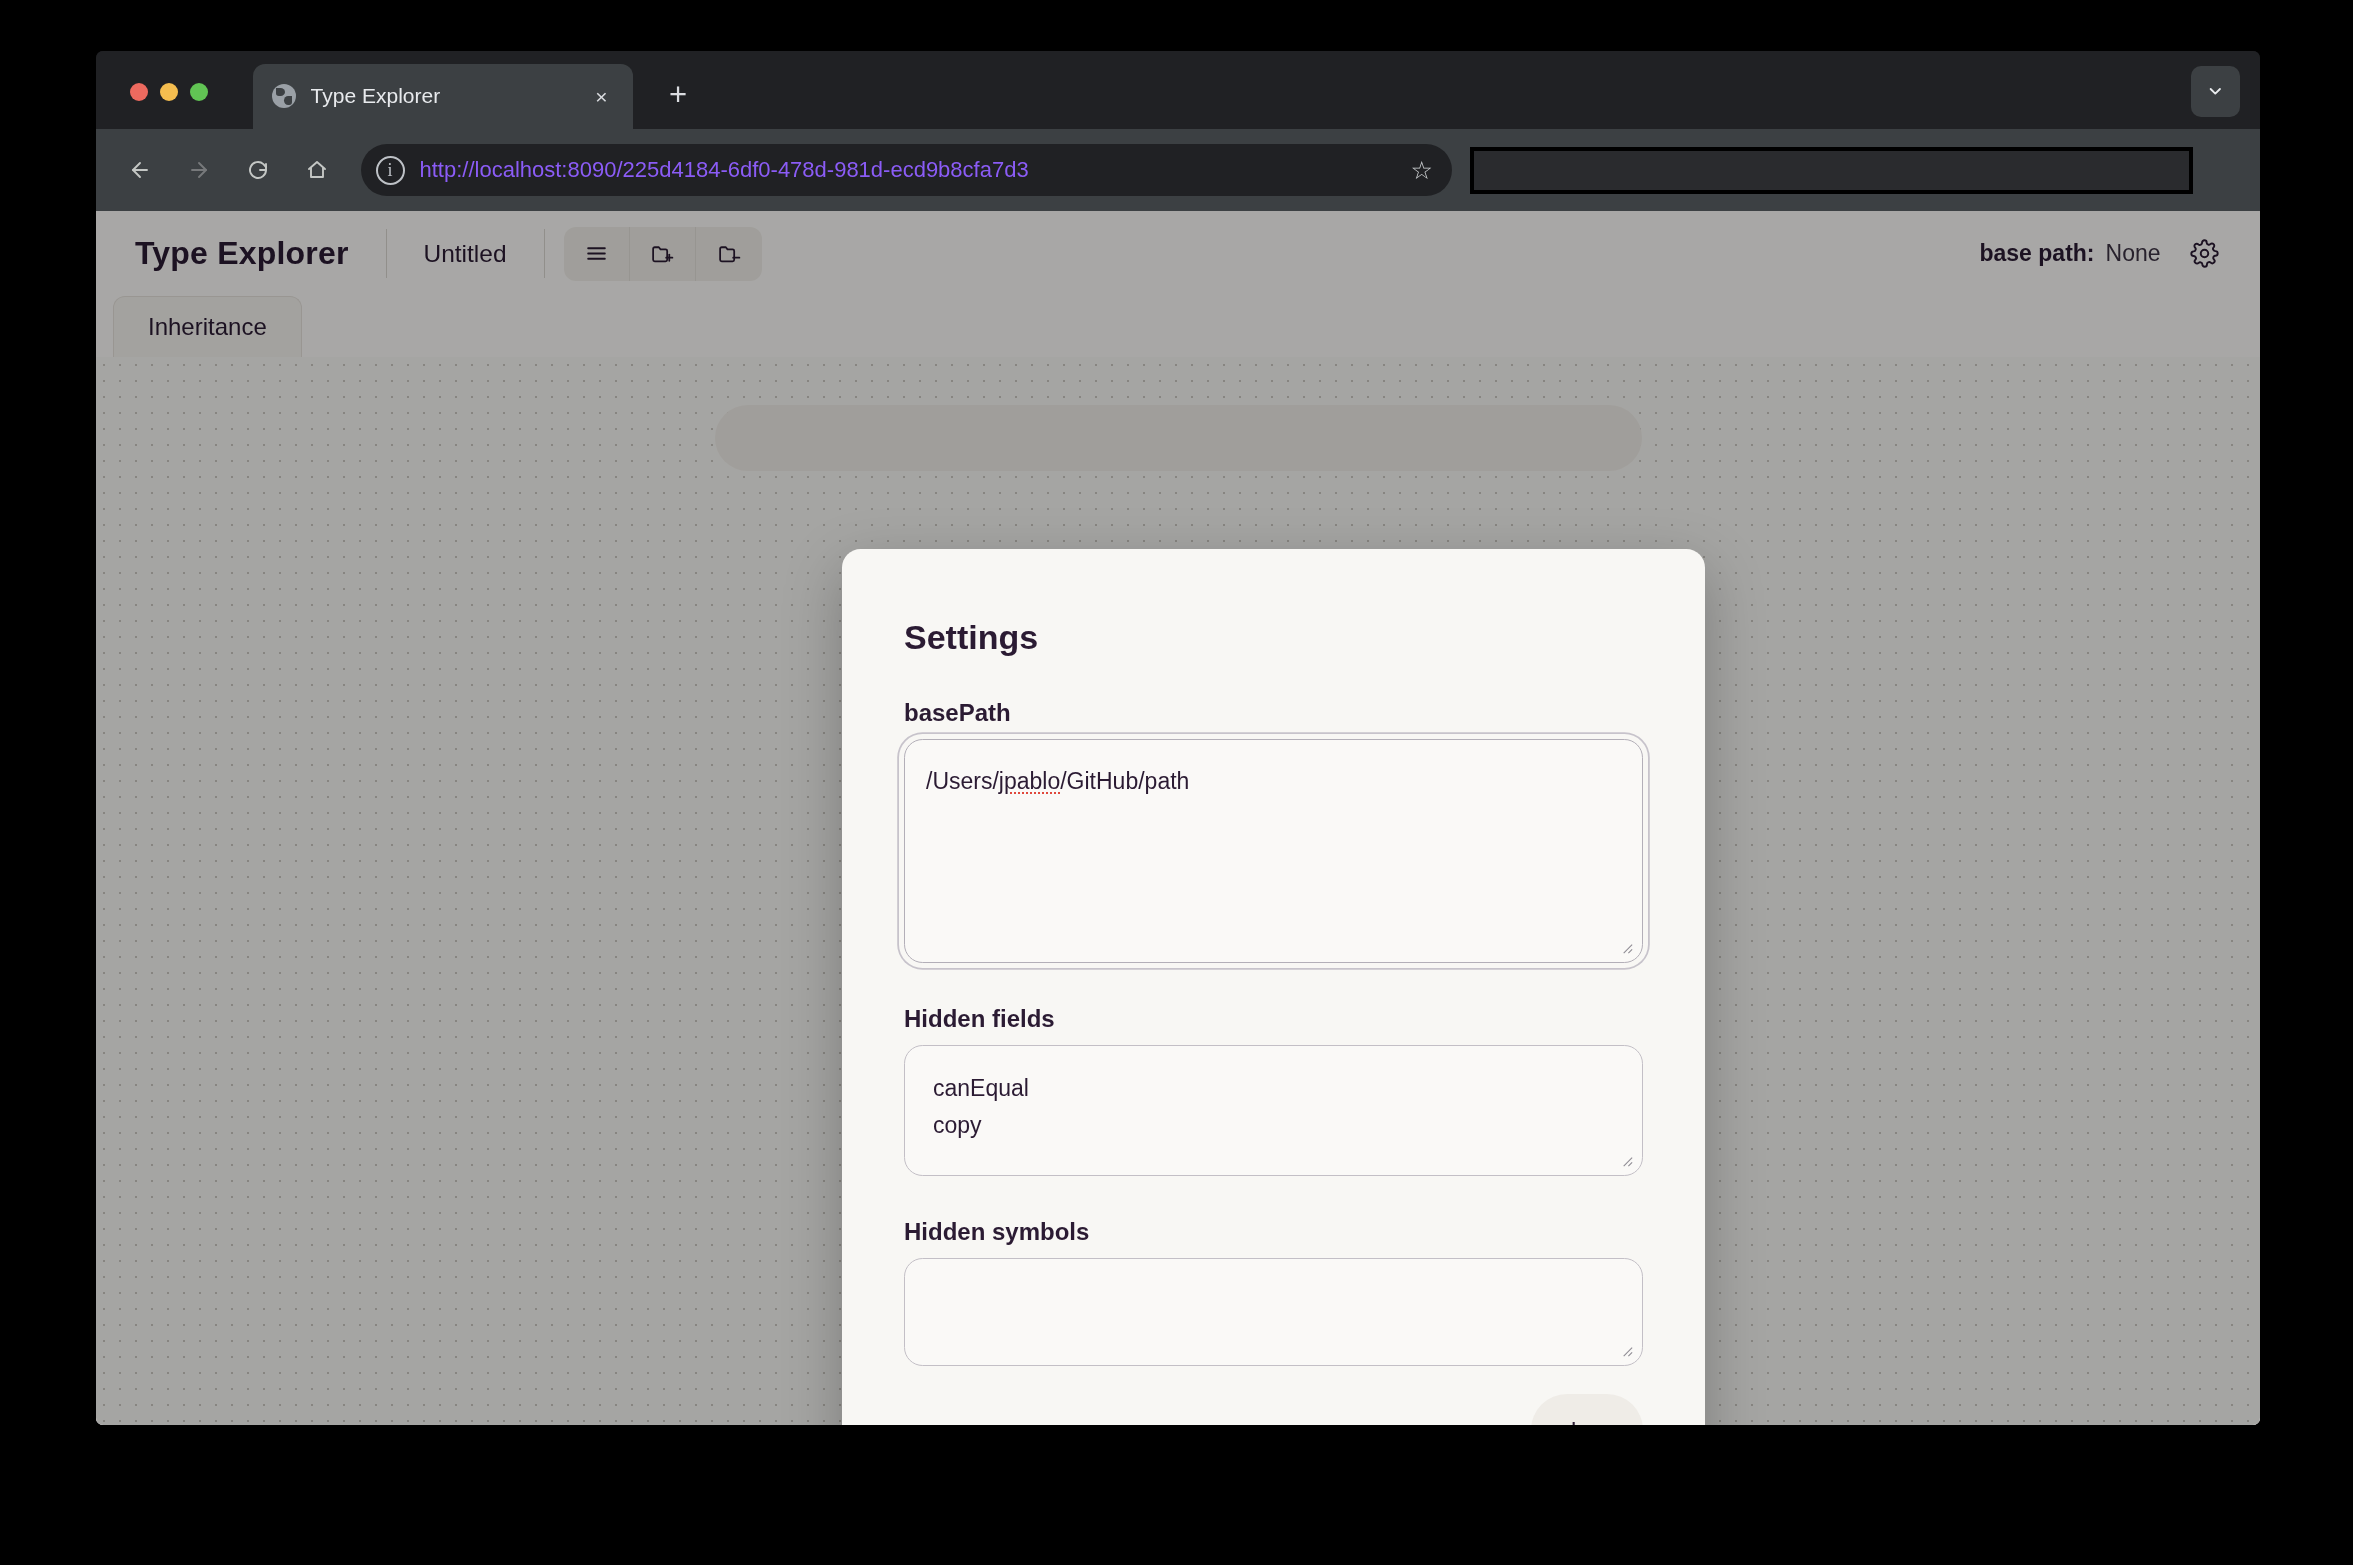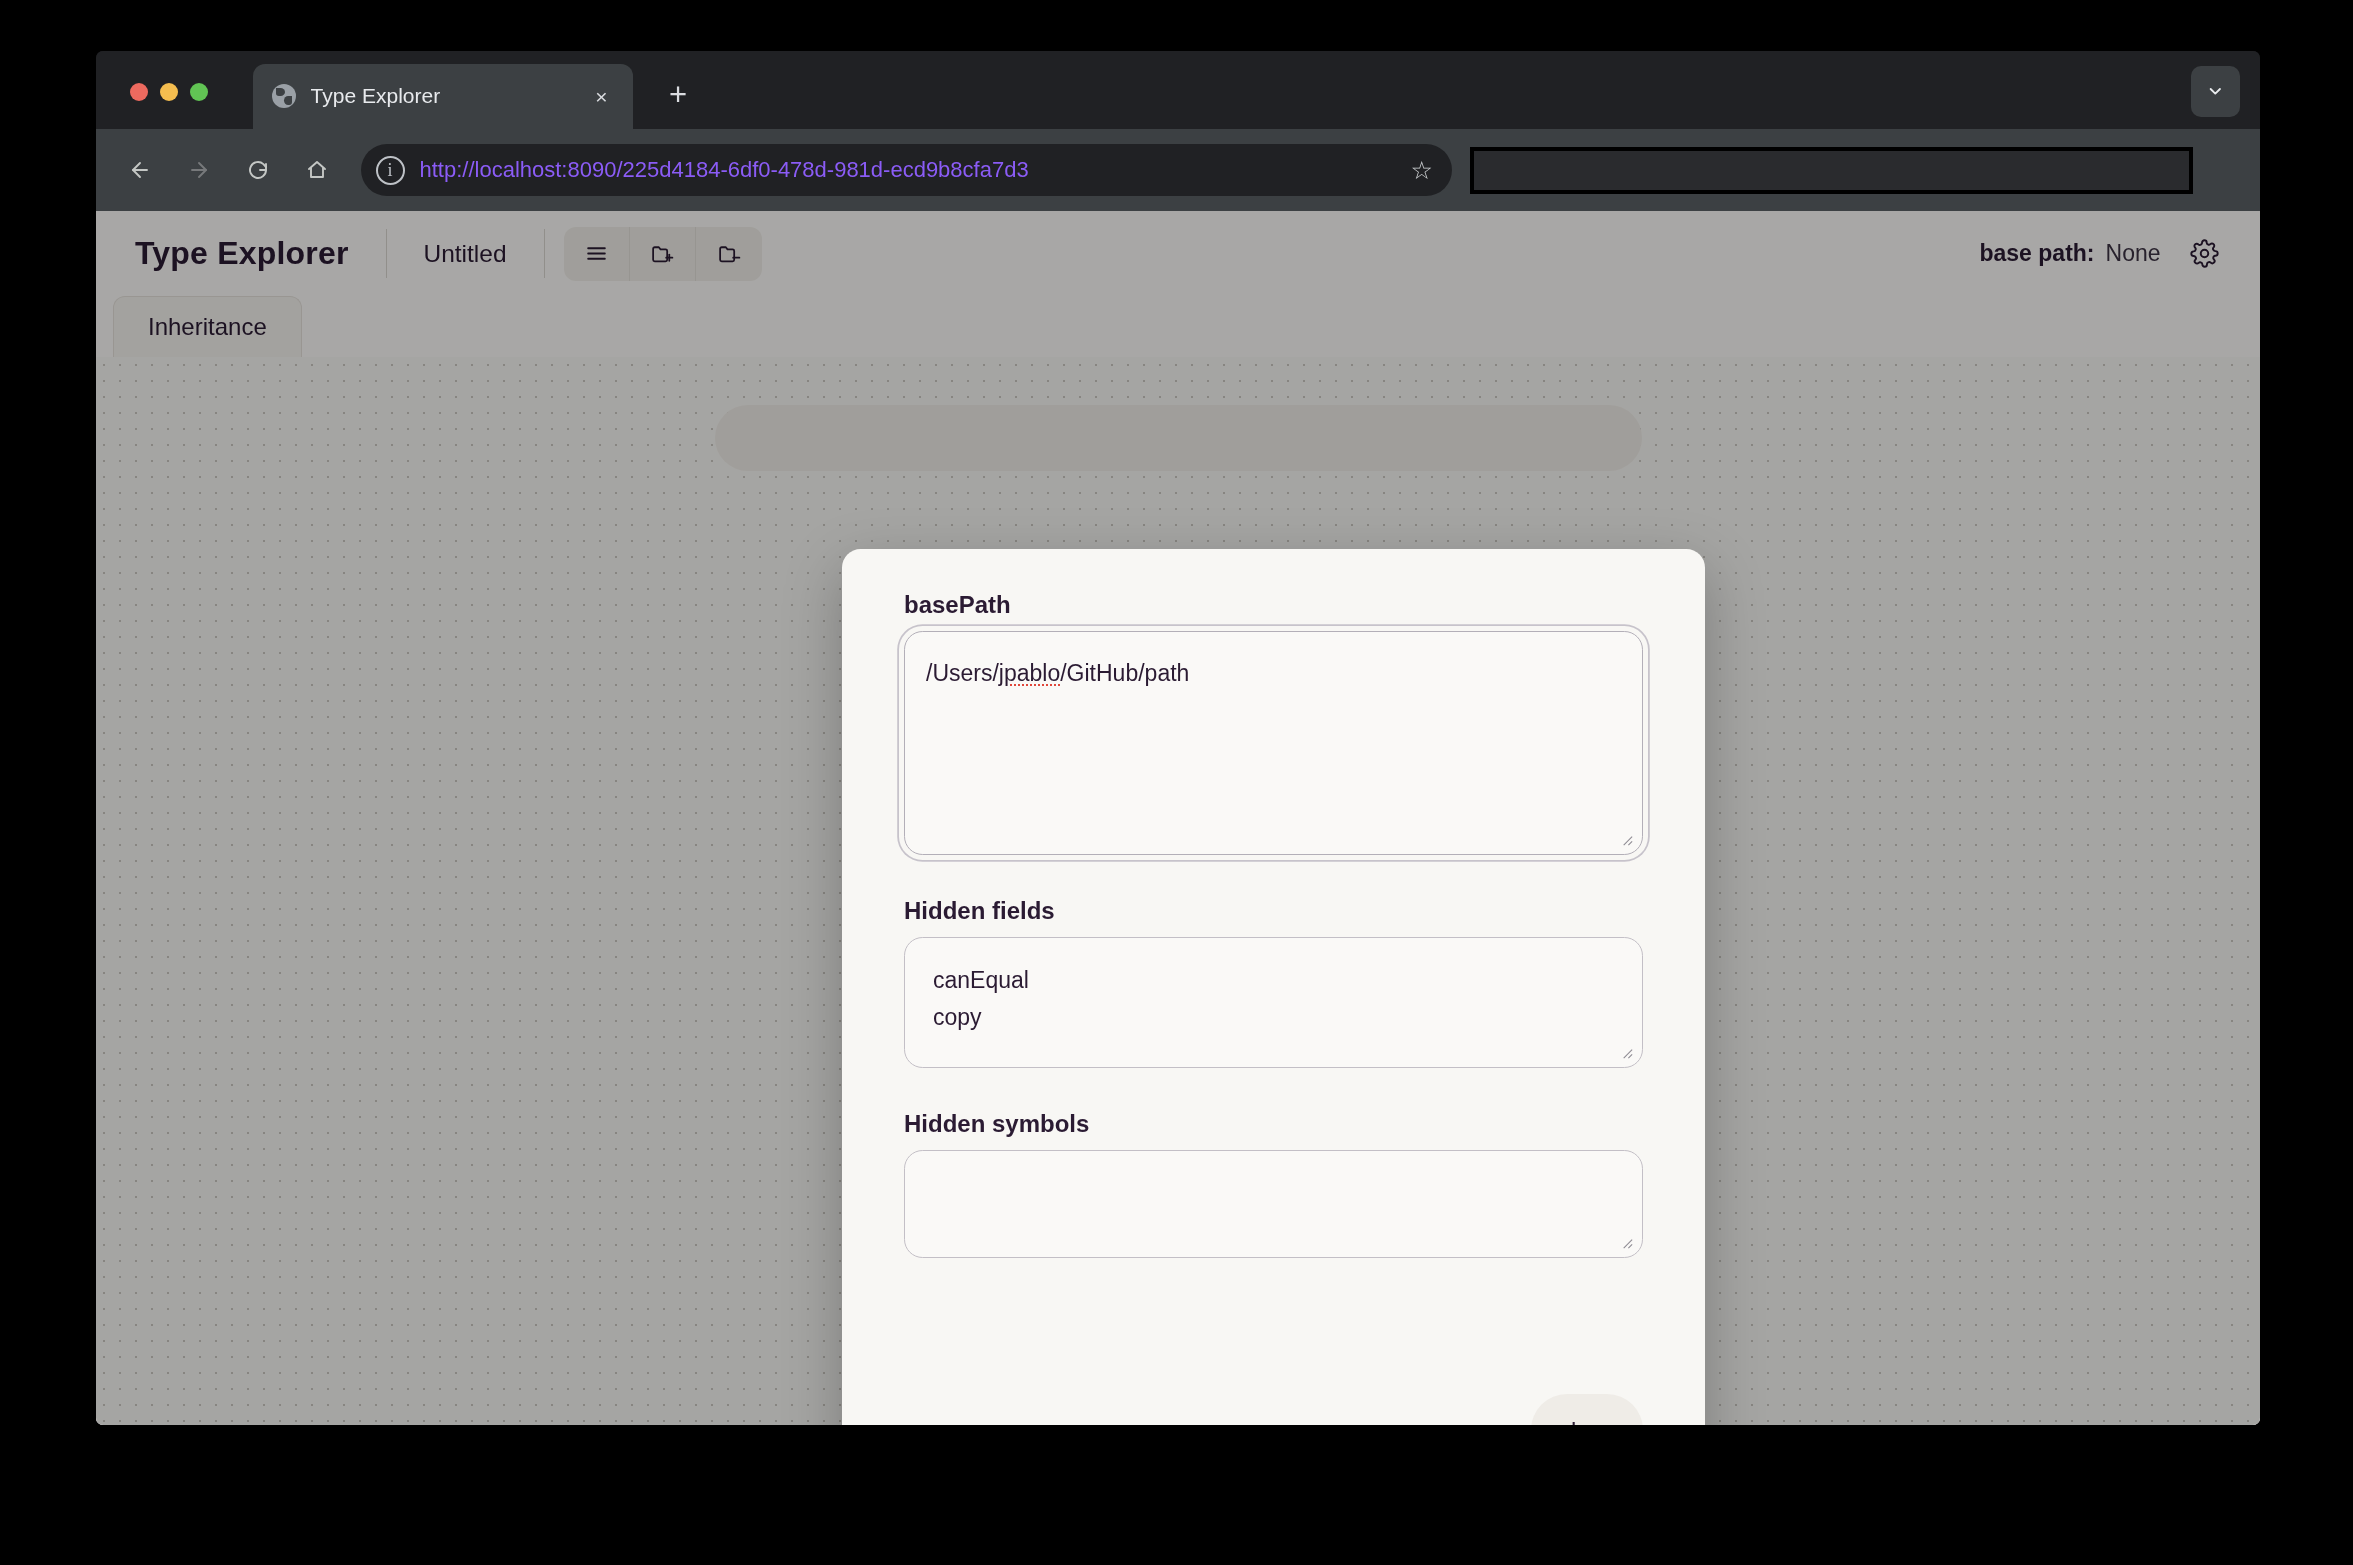--- a/index.html
+++ b/index.html
@@ -423,20 +423,21 @@
       <div class="app-tab">Inheritance</div>
     </div>
 
     <div class="canvas">
       <div class="canvas-pill"></div>
     </div>
 
     <div class="dim"></div>
 
     <div class="modal">
+      <div class="modal-title">Settings</div>
 
       <div class="field-label">basePath</div>
       <div class="ta-wrap">
         <textarea class="ta ta-basepath focused" spellcheck="false" style="color: transparent; caret-color: rgb(43, 27, 51);" placeholder="">/Users/jpablo/GitHub/scala</textarea>
         <div class="ta-static"><span>/Users/</span><span class="spell">jpablo</span><span>/GitHub/path</span></div>
         <svg class="ta-grip" viewBox="0 0 16 16" stroke="currentColor" stroke-width="1.1">
             <line x1="14" y1="5" x2="5" y2="14"></line>
             <line x1="14" y1="10" x2="10" y2="14"></line>
           </svg>
       </div>

